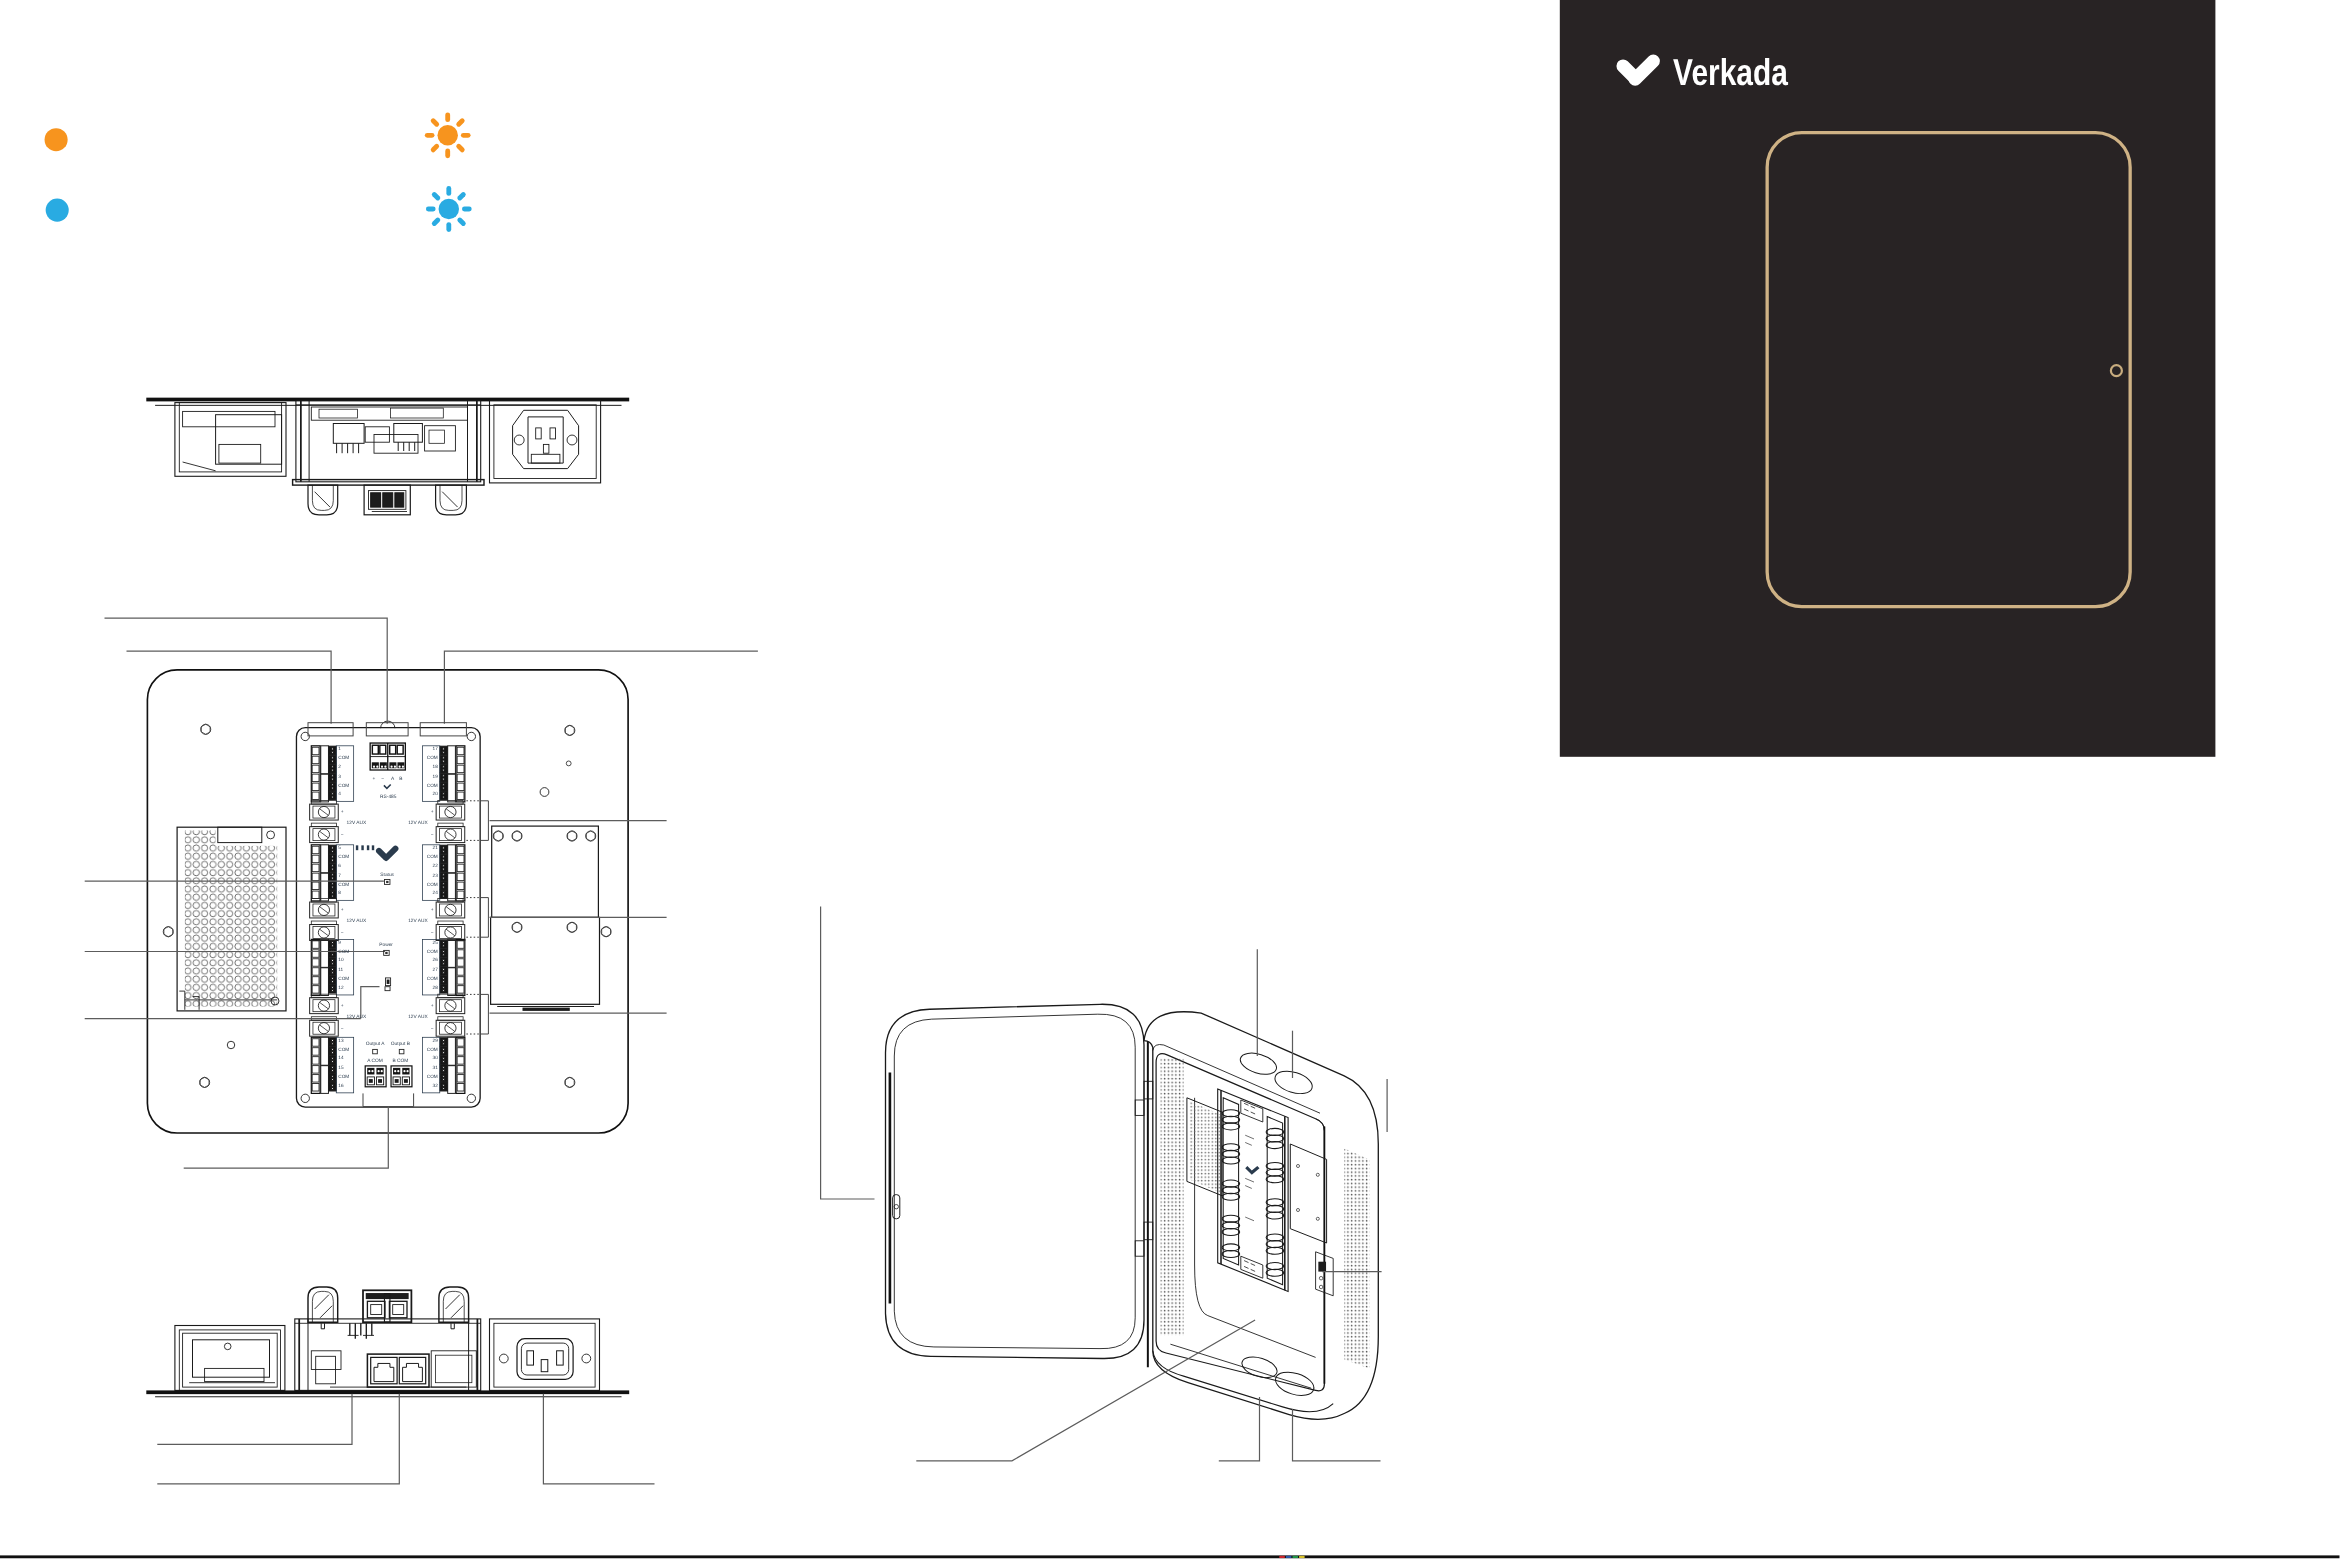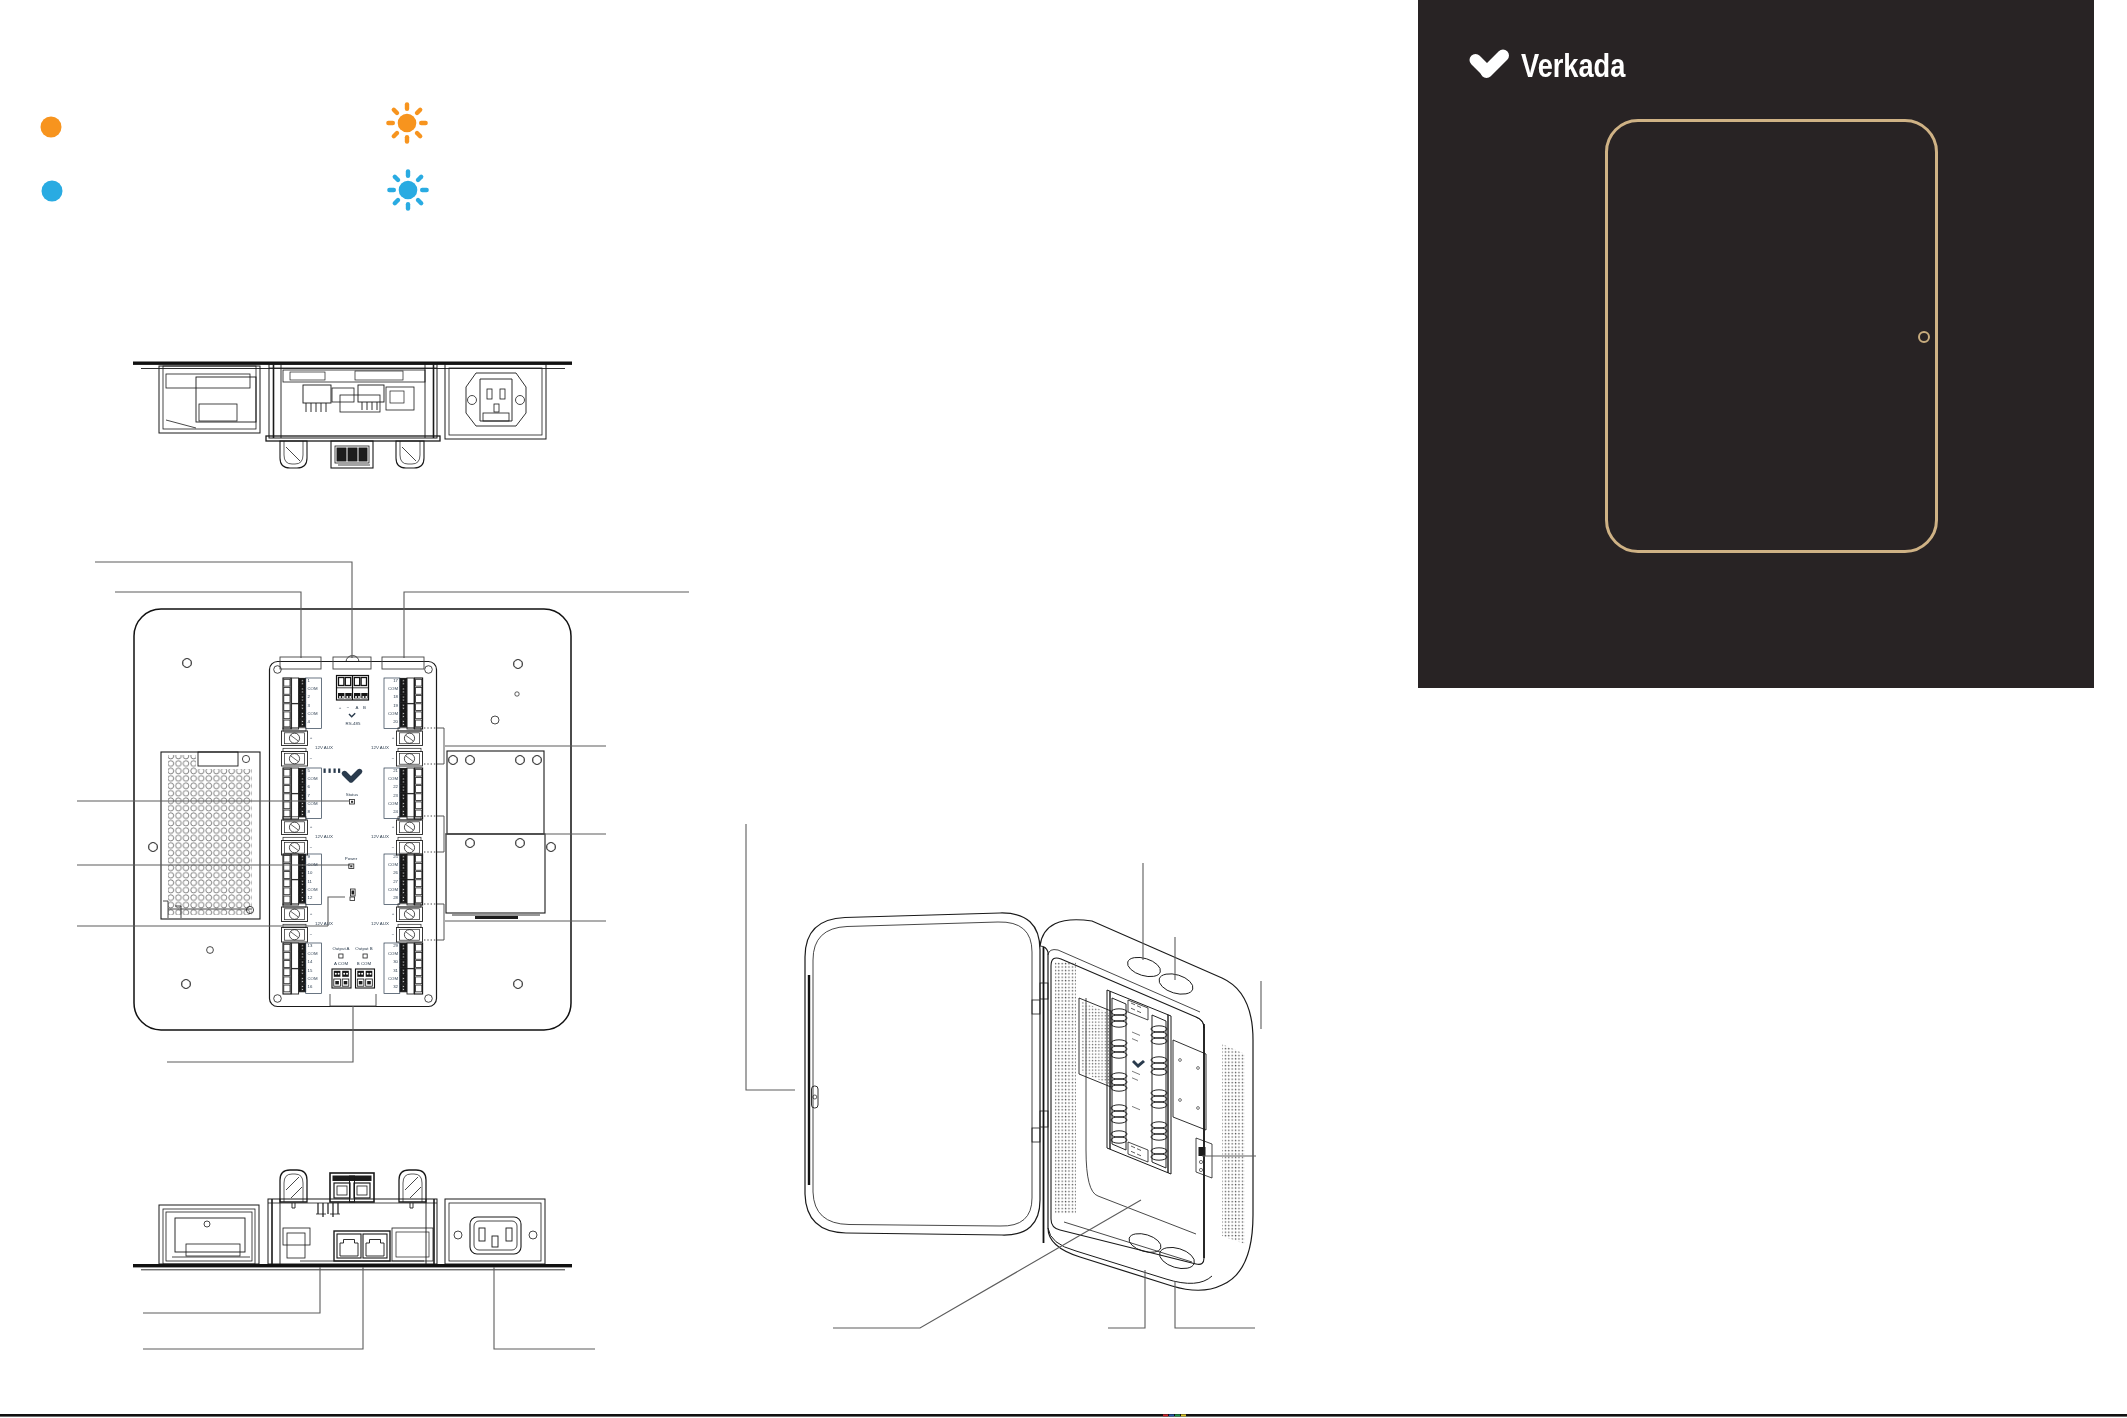--- a/index.html
+++ b/index.html
@@ -703,21 +703,21 @@
   <rect x="0" y="1414" width="2127" height="2.6" fill="#101010"></rect>
 
   <g>
     <rect x="1163" y="1414.4" width="5" height="2" fill="#c9242b"></rect>
     <rect x="1169" y="1414.4" width="5" height="2" fill="#2a56a5"></rect>
     <rect x="1175" y="1414.4" width="5" height="2" fill="#1f9347"></rect>
     <rect x="1181" y="1414.4" width="5" height="2" fill="#d8c22a"></rect>
   </g>
 </svg>
 
-<div class="abs" style="left:1418px;top:0;width:676px;height:688px;background:#282324;text-decoration:underline;">
+<div class="abs" style="left:1418px;top:0;width:596px;height:688px;background:#282324;text-decoration:underline;">
 
   <svg class="abs" style="left:48px;top:0px" width="240" height="90" viewBox="0 0 240 90">
 
     <g stroke="#fff" stroke-width="12" stroke-linecap="round">
       <line x1="9.5" y1="60" x2="19.5" y2="70"></line>
       <line x1="37" y1="55.5" x2="20.5" y2="72"></line>
     </g>
 
     <text transform="translate(55 77) scale(0.8 1)" fill="#fff" font-size="34" font-weight="bold">Verkada</text>
   </svg>

